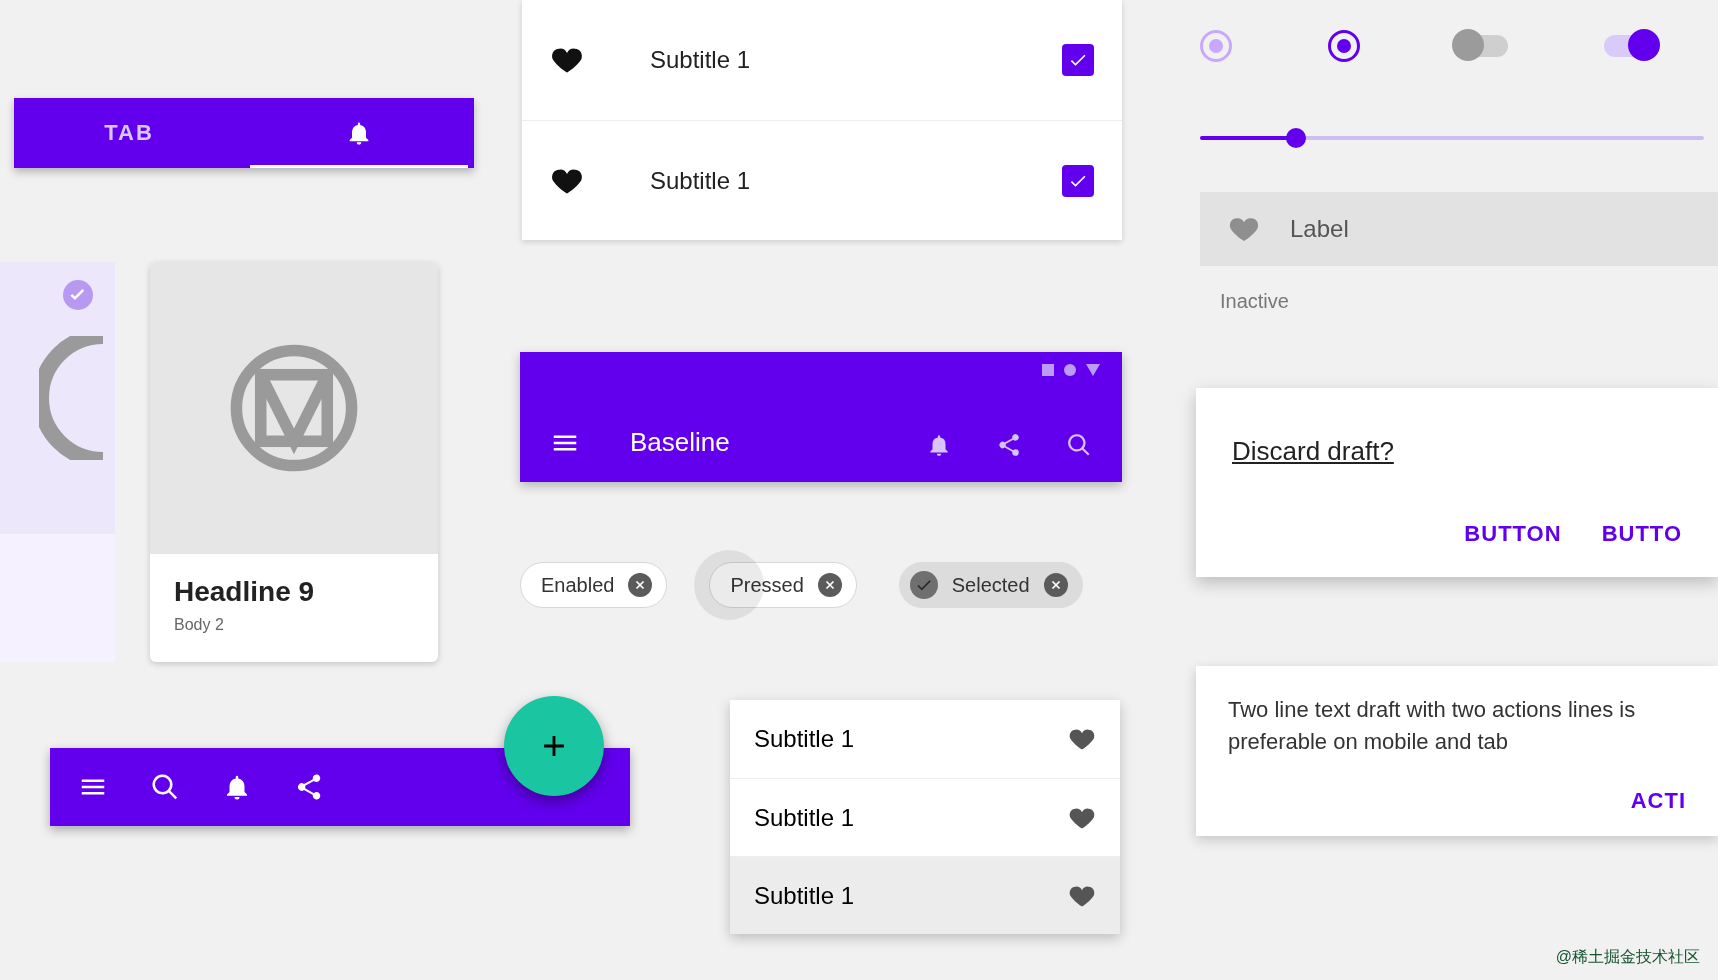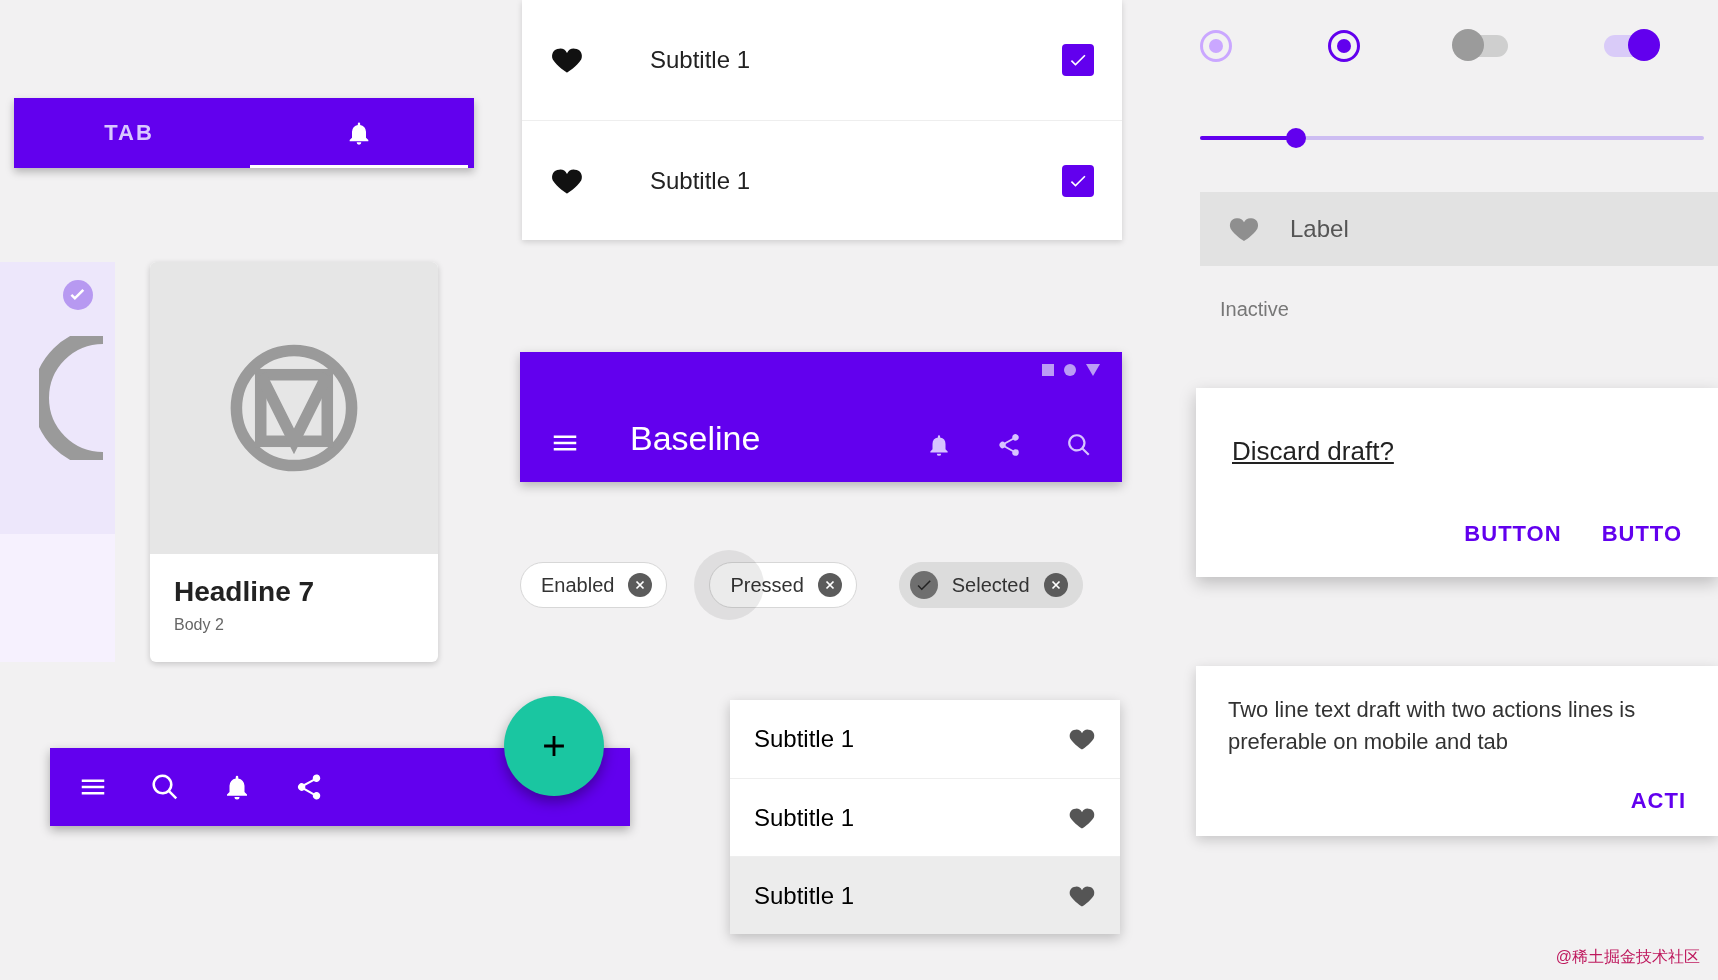--- a/index.html
+++ b/index.html
@@ -38,21 +38,21 @@
 
   
   .list{position:absolute;left:522px;top:0;width:600px;background:#fff;box-shadow:0 2px 6px rgba(0,0,0,.15);}
   .list .item{display:flex;align-items:center;height:120px;padding:0 28px;}
   .list .item + .item{border-top:1px solid #eee;}
   .list .item .txt{flex:1;margin-left:66px;font-size:24px;color:#222;}
   .checkbox{width:32px;height:32px;border-radius:4px;background:var(--purple);display:flex;align-items:center;justify-content:center;}
 
   
   .appbar{position:absolute;left:520px;top:352px;width:602px;height:130px;background:var(--purple);box-shadow:0 4px 10px rgba(0,0,0,.25);display:flex;align-items:flex-end;padding:0 30px 24px;}
-  .appbar .title{color:#fff;font-size:34px;margin-left:50px;flex:1;}
+  .appbar .title{color:#fff;font-size:26px;margin-left:50px;flex:1;}
   .appbar .icons{display:flex;gap:44px;align-items:center;}
   .appbar .corner{position:absolute;top:12px;right:22px;display:flex;gap:10px;align-items:center;}
   .corner .sq{width:12px;height:12px;background:#bb9cf5;}
   .corner .dot{width:12px;height:12px;border-radius:50%;background:#bb9cf5;}
   .corner .tri{width:0;height:0;border-left:7px solid transparent;border-right:7px solid transparent;border-top:12px solid #bb9cf5;}
 
   
   .chips{position:absolute;left:520px;top:562px;display:flex;gap:42px;}
   .chip{height:46px;border-radius:23px;display:flex;align-items:center;padding:0 14px 0 20px;font-size:20px;gap:14px;background:#fff;border:1px solid #d7d7d7;color:#333;}
   .chip.pressed::before{content:"";position:absolute;width:70px;height:70px;border-radius:50%;background:rgba(0,0,0,.08);transform:translate(-36px,0);}
@@ -78,35 +78,35 @@
   .switch.off .knob{left:-4px;}
   .switch.on{background:#d9cbf8;}
   .switch.on .knob{right:-4px;background:var(--purple);}
   .slider{position:absolute;left:1200px;top:128px;right:14px;height:20px;}
   .slider .track{height:4px;background:#cdbdf2;border-radius:2px;position:relative;top:8px;}
   .slider .fill{position:absolute;left:0;top:8px;height:4px;width:96px;background:var(--purple);border-radius:2px;}
   .slider .thumb{position:absolute;left:86px;top:0;width:20px;height:20px;border-radius:50%;background:var(--purple);}
 
   
   .greychip{position:absolute;left:1200px;top:192px;right:0;height:74px;background:#e2e2e2;display:flex;align-items:center;gap:30px;padding-left:28px;font-size:24px;color:#555;}
-  .caption{position:absolute;left:1220px;top:290px;font-size:20px;color:#777;margin-top:8px;}
+  .caption{position:absolute;left:1220px;top:290px;font-size:20px;color:#777;}
 
   
   .dialog{position:absolute;left:1196px;top:388px;right:0;background:#fff;box-shadow:0 6px 16px rgba(0,0,0,.22);padding:48px 36px 30px;}
   .dialog h5{margin:0 0 54px;font-size:26px;font-weight:400;color:#222;text-decoration:underline;}
   .dialog .actions{display:flex;justify-content:flex-end;gap:40px;}
   .dialog .actions span{color:var(--purple);font-weight:700;letter-spacing:1px;font-size:22px;}
 
   
   .banner{position:absolute;left:1196px;top:666px;right:0;background:#fff;box-shadow:0 4px 12px rgba(0,0,0,.18);padding:28px 32px 22px;}
   .banner p{margin:0 0 30px;font-size:22px;color:#333;line-height:1.45;}
   .banner .act{text-align:right;color:var(--purple);font-weight:700;letter-spacing:1px;font-size:22px;}
 
   
-  .watermark{position:absolute;right:18px;bottom:12px;font-size:16px;color:#be185d;}
+  .watermark{position:absolute;right:18px;bottom:12px;font-size:16px;color:#14532d;}
 </style>
 </head>
 <body>
 
 <div class="tabs">
   <div class="tab">TAB</div>
   <div class="tab active">
     <svg width="28" height="28" viewBox="0 0 24 24" fill="#fff">
         <path d="M12 22a2 2 0 0 0 2-2h-4a2 2 0 0 0 2 2zm6-6V11a6 6 0 0 0-5-5.9V4a1 1 0 1 0-2 0v1.1A6 6 0 0 0 6 11v5l-2 2v1h16v-1z"></path>
       </svg>
@@ -132,21 +132,21 @@
 
 <div class="card main">
   <div class="media">
     <svg width="128" height="128" viewBox="0 0 100 100" fill="none" stroke="#9a9a9a" stroke-width="9">
       <circle cx="50" cy="50" r="45"></circle>
       <rect x="24" y="24" width="52" height="52"></rect>
       <path d="M24 24 L50 76 L76 24"></path>
     </svg>
   </div>
   <div class="body">
-    <h6>Headline 7</h6>
+    <h6>Headline 9</h6>
     <p>Body 2</p>
   </div>
 </div>
 
 <div class="bottombar">
   <svg width="30" height="30" viewBox="0 0 24 24" fill="#fff">
       <path d="M3 6h18v2H3zm0 5h18v2H3zm0 5h18v2H3z"></path>
     </svg>
   <svg width="30" height="30" viewBox="0 0 24 24" fill="#fff">
       <path d="M10 2a8 8 0 1 0 4.9 14.3l5.4 5.4 1.4-1.4-5.4-5.4A8 8 0 0 0 10 2zm0 2a6 6 0 1 1 0 12 6 6 0 0 1 0-12z"></path>

